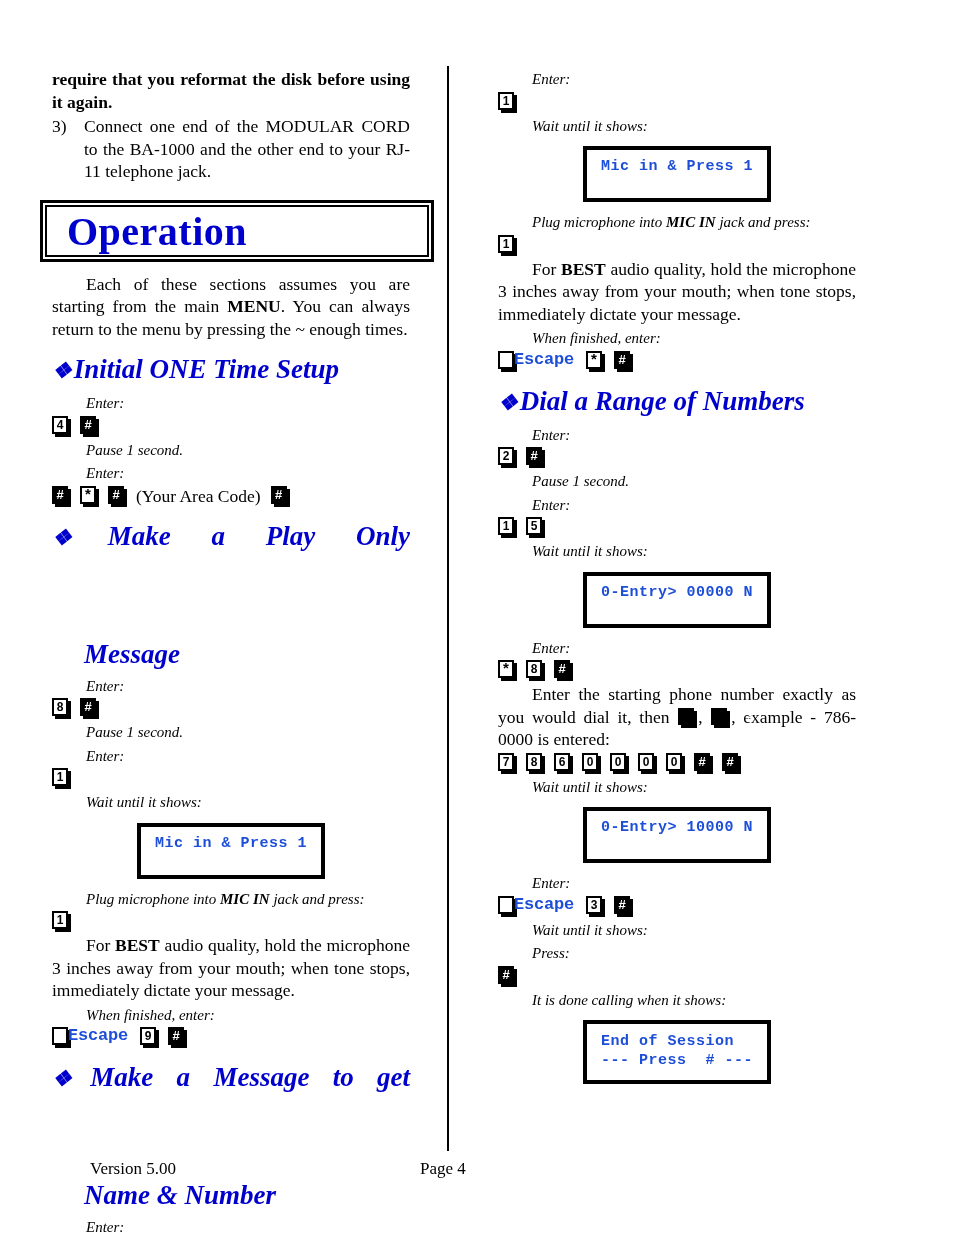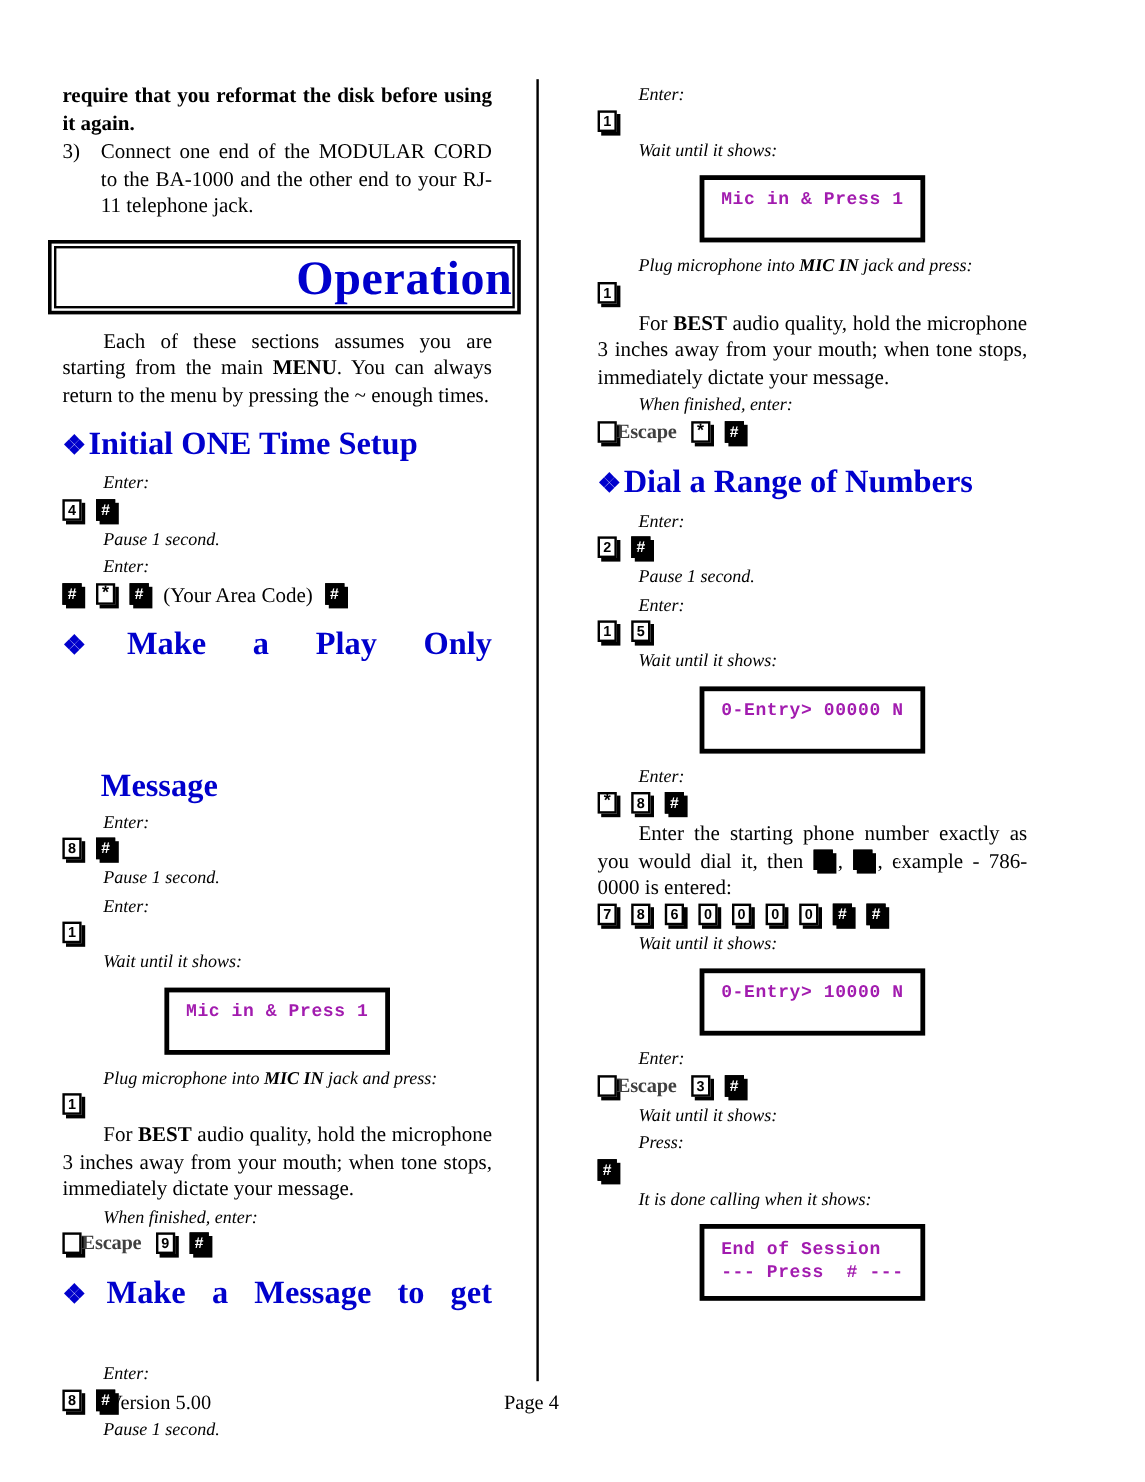--- a/index.html
+++ b/index.html
@@ -82,21 +82,21 @@
     box-sizing: border-box;
     background: #ffffff;
   }
   .banner-inner {
     width: 100%;
     height: 100%;
     border: 2px solid #000000;
     box-sizing: border-box;
     display: flex;
     align-items: center;
-    justify-content: flex-end;
+    justify-content: flex-start;
     padding-left: 20px;
   }
   .banner-title {
     color: #0000cc;
     font-weight: bold;
     font-size: 40px;
     letter-spacing: 0.5px;
     font-family: "Liberation Serif", serif;
   }
 
@@ -104,20 +104,21 @@
   h2.section {
     margin: 12px 0 4px 0;
     padding: 0;
     color: #0000cc;
     font-weight: bold;
     font-size: 27px;
     line-height: 34px;
     font-family: "Liberation Serif", serif;
     text-align: justify;
     text-justify: inter-word;
+    font-style: italic;
   }
   h2.section .htxt {
     display: inline;
   }
   
   h2.section.justify-2 .htxt::after {
     content: "";
     display: inline-block;
     width: 100%;
   }
@@ -216,26 +217,26 @@
     position: absolute;
     left: 3px; top: 3px;
     width: 16px;
     height: 18px;
     background: #000000;
     z-index: 1;
   }
   .esckey .esclabel {
     display: inline-block;
     vertical-align: middle;
-    font-family: Liberation Serif, serif;
+    font-family: Liberation Mono, monospace;
     font-weight: bold;
     font-size: 17px;
     line-height: 18px;
     letter-spacing: -0.2px;
-    color: #404040;
+    color: #1d4ed8;
     margin-left: 0px;
     position: relative;
     z-index: 3;
   }
 
   
   .ikey {
     display: inline-block;
     vertical-align: -4px;
     width: 19px;
@@ -281,21 +282,21 @@
     min-width: 136px;
     box-sizing: content-box;
   }
   .lcd .line {
     font-family: "Liberation Mono", monospace;
     font-size: 15px;
     font-weight: bold;
     line-height: 18px;
     letter-spacing: 0.5px;
     white-space: pre;
-    color: #a21caf;
+    color: #1d4ed8;
   }
   .lcd.tall { padding-bottom: 22px; }
   .lcd.two .line { line-height: 19px; }
 
   
   .footer {
     position: absolute;
     left: 52px;
     top: 1158px;
     width: 850px;
@@ -350,21 +351,21 @@
         <div class="lcd-wrap">
           <div class="lcd tall">
             <div class="line">Mic in &amp; Press 1</div>
           </div>
         </div>
         <p class="step-text"><span>Plug microphone into </span><span class="b">MIC IN</span><span> jack and press:</span></p>
         <div class="keyrow"><span class="key"><span class="shadow"></span><span class="cap">1</span></span></div>
         <p class="body indent"><span>For </span><span class="b">BEST</span><span> audio quality, hold the microphone 3 inches away from your mouth; when tone stops, immediately dictate your message.</span></p>
         <p class="step-text">When finished, enter:</p>
         <div class="keyrow"><span class="esckey"><span class="escshadow"></span><span class="escbox"></span><span class="esclabel">Escape</span></span><span class="key"><span class="shadow"></span><span class="cap">9</span></span><span class="key hash"><span class="shadow"></span><span class="cap">#</span></span></div>
-        <h2 class="section justify-2"><span class="bullet">❖</span><span class="htxt">Make a Message to get</span></h2>
+        <h2 class="section justify-2"><span class="bullet">❖</span><span class="htxt">Make a Message to get</span><span class="cont">Name &amp; Number</span></h2>
         <p class="step-text">Enter:</p>
         <div class="keyrow"><span class="key"><span class="shadow"></span><span class="cap">8</span></span><span class="key hash"><span class="shadow"></span><span class="cap">#</span></span></div>
         <p class="step-text">Pause 1 second.</p>
       </div>
   </div>
 
   <div class="col col-right">
     <div id="right-sections">
         <p class="step-text">Enter:</p>
         <div class="keyrow"><span class="key"><span class="shadow"></span><span class="cap">1</span></span></div>

